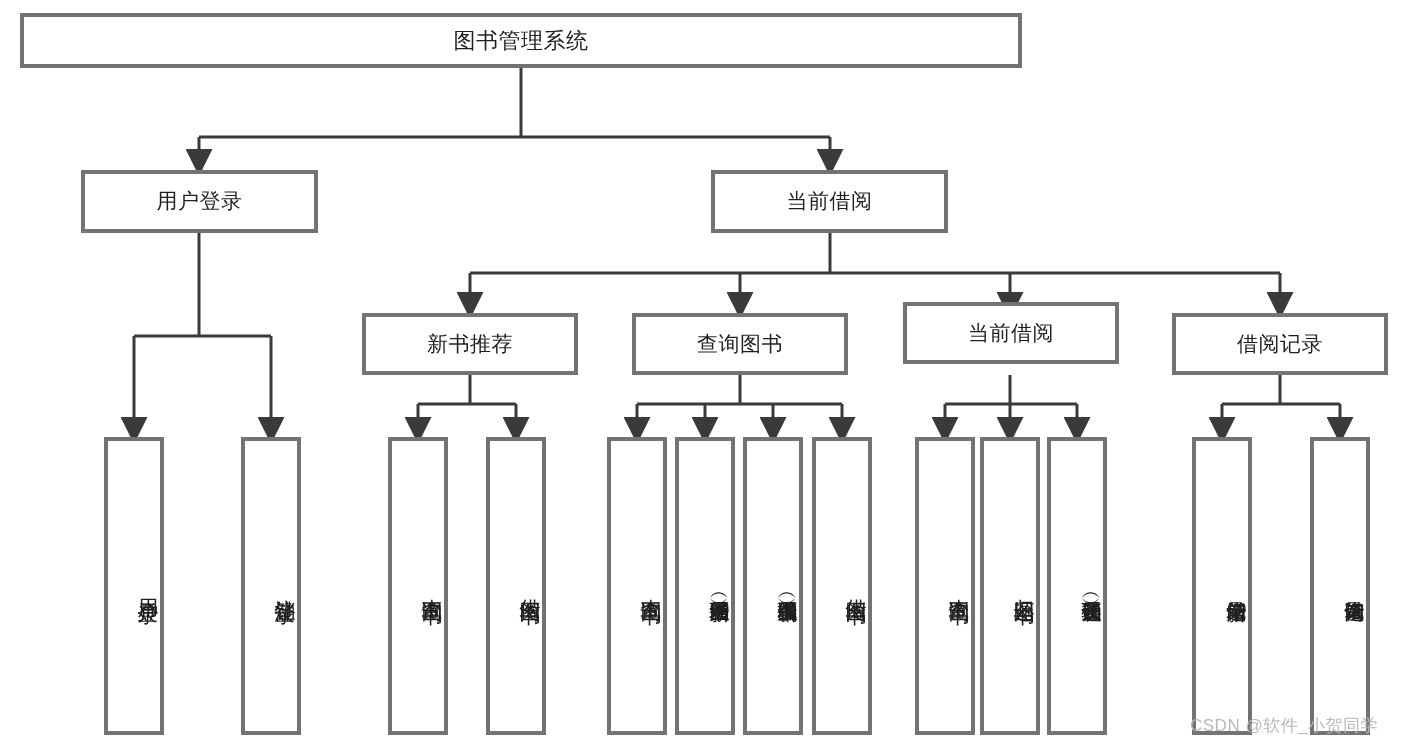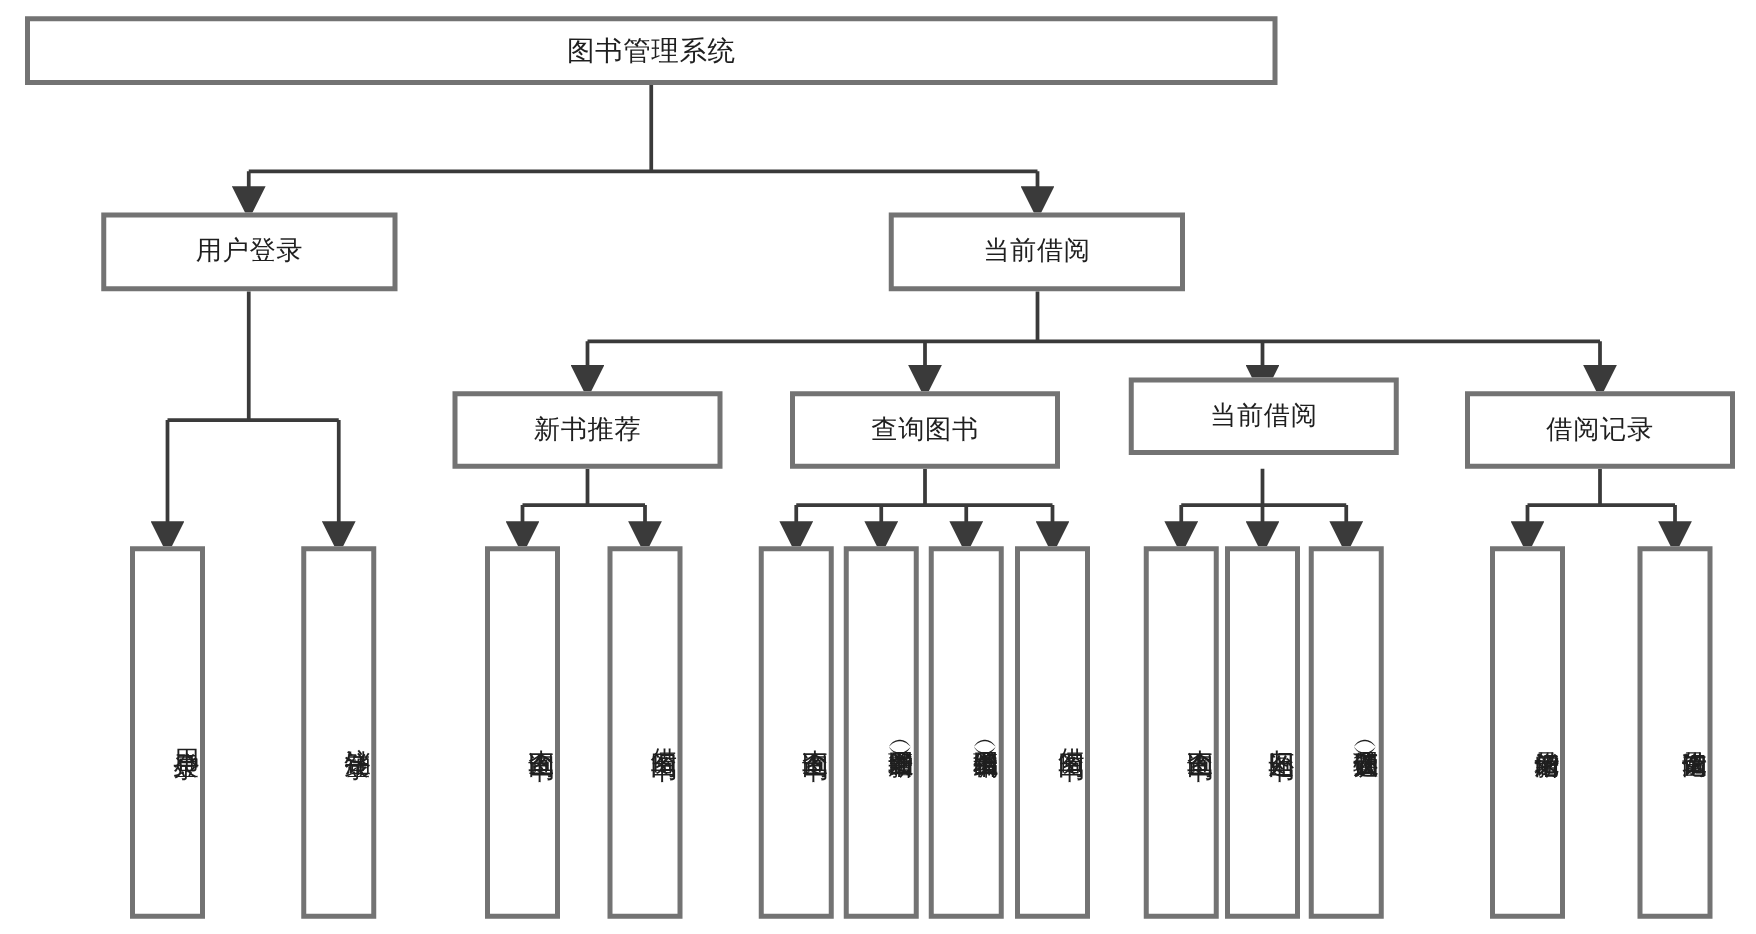--- a/index.html
+++ b/index.html
@@ -144,14 +144,15 @@
   <div class="node v longtext" style="left:743px; top:437px; width:60px; height:298px;">编辑图书（管理员）</div>
   <div class="node v" style="left:812px; top:437px; width:60px; height:298px;">借阅图书</div>
 
   <div class="node v" style="left:915px; top:437px; width:60px; height:298px;">查询图书</div>
   <div class="node v" style="left:980px; top:437px; width:60px; height:298px;">归还图书</div>
   <div class="node v longtext" style="left:1047px; top:437px; width:60px; height:298px;">确认归还（管理员）</div>
 
   <div class="node v longtext" style="left:1192px; top:437px; width:60px; height:298px;">新增借阅记录</div>
   <div class="node v longtext" style="left:1310px; top:437px; width:60px; height:298px;">查询借阅记录</div>
 
+  <div class="watermark">CSDN @软件_小贺同学</div>
 
 </div>
 
 </body></html>

